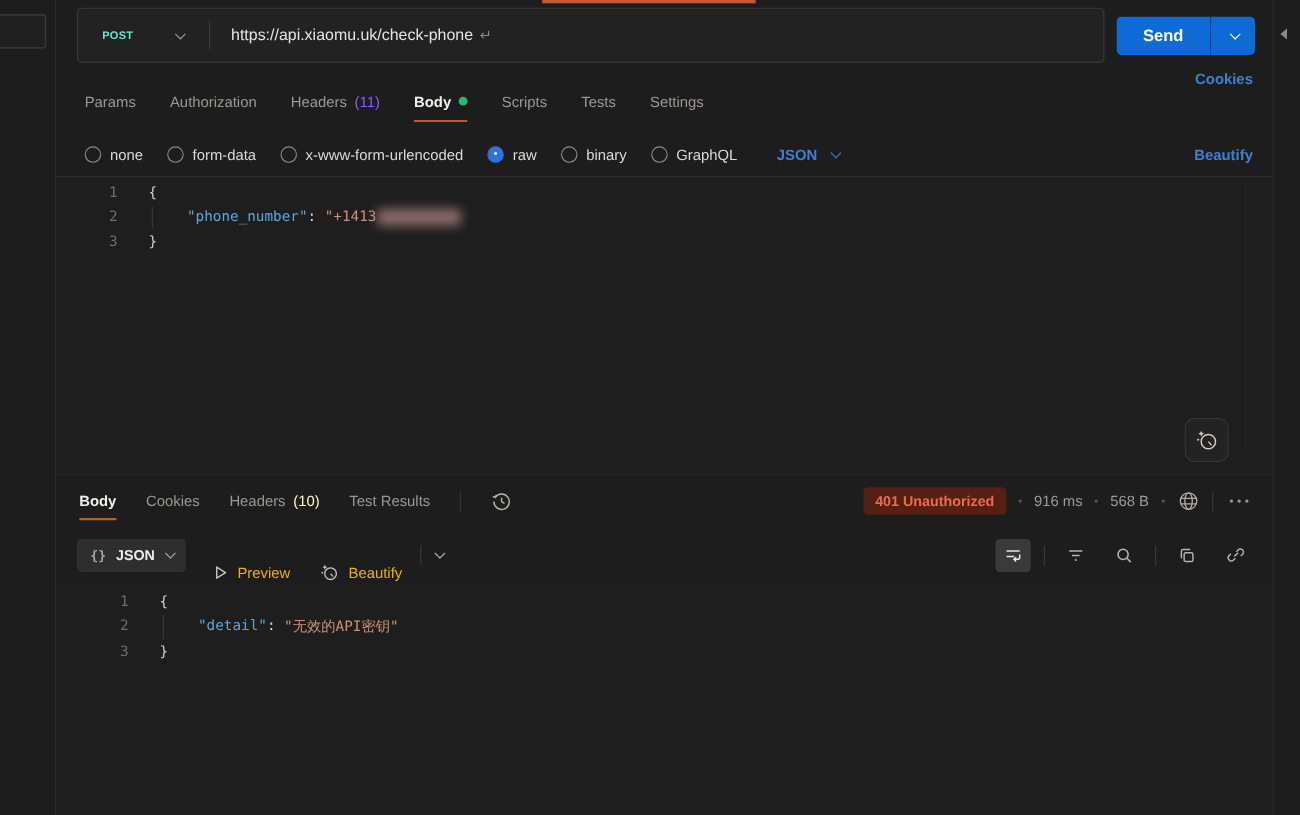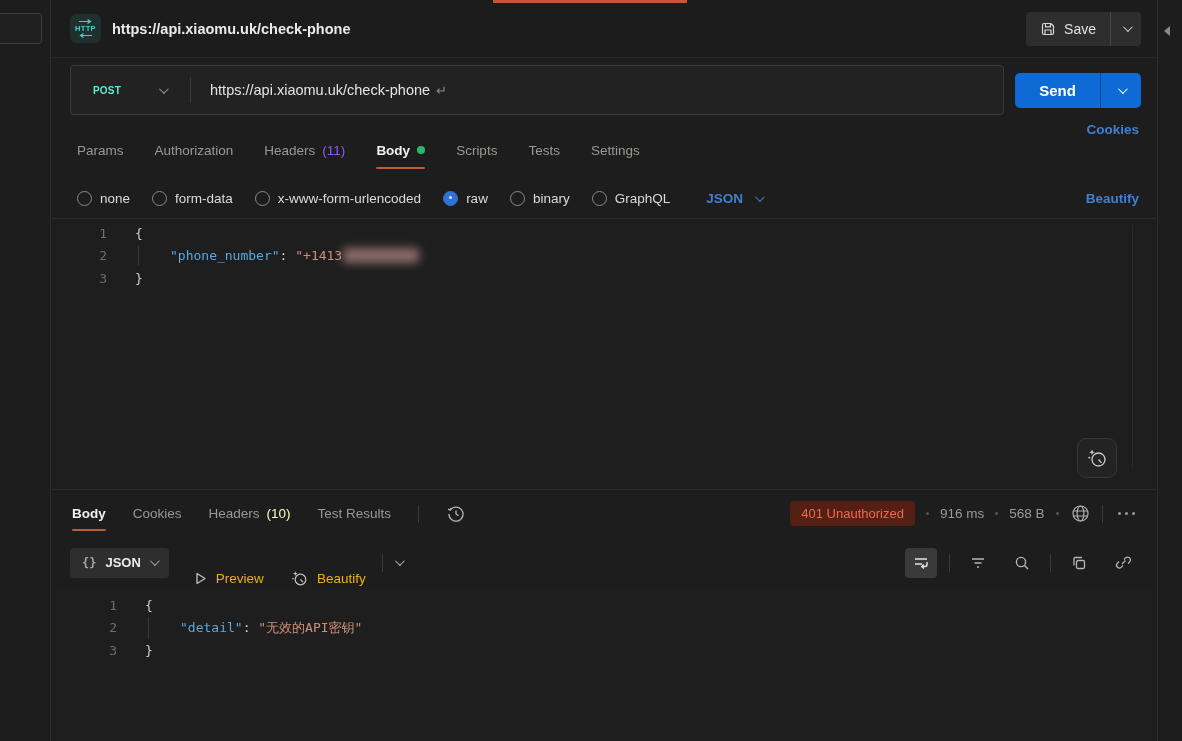--- a/index.html
+++ b/index.html
@@ -78,21 +78,21 @@
   
   .resp { flex:1; display:flex; flex-direction:column; border-top:1px solid #2c2c2c; min-height:0; }
   .resp-header { flex:0 0 47px; display:flex; align-items:center; padding:0 18px 0 21px; gap:27px; }
   .rtab { position:relative; height:100%; display:flex; align-items:center; gap:7px; color:#9b9893; font-size:13.5px; cursor:pointer; }
   .rtab.active { color:#f2f0ed; font-weight:600; }
   .rtab.active::after { content:""; position:absolute; left:0; right:0; bottom:6px; height:2px; background:#c05a33; border-radius:1px; }
   .rtab .count { color:#fef9c3; }
   .vsep { width:1px; height:18px; background:#3a3a3a; }
   .hist-btn { background:none; border:none; cursor:pointer; display:flex; align-items:center; color:#b8b5b1; }
   .status-area { display:flex; align-items:center; gap:11px; }
-  .status-badge { background:#542013; color:#ee6a4f; font-size:13px; font-weight:400; padding:5px 11px; border-radius:4px; cursor:pointer; }
+  .status-badge { background:#542013; color:#ee6a4f; font-size:13px; font-weight:700; padding:5px 11px; border-radius:4px; cursor:pointer; }
   .sep-dot { width:3px; height:3px; border-radius:50%; background:#555; }
   .meta { color:#9a9a9a; font-size:13.5px; }
   .more-dots { display:flex; gap:3.5px; align-items:center; cursor:pointer; padding:4px; }
   .more-dots i { width:3.5px; height:3.5px; border-radius:50%; background:#9a9a9a; }
 
   .resp-toolbar { flex:0 0 43px; display:flex; align-items:center; padding:0 18px 0 19px; gap:12px; }
   .fmt-btn { height:30px; display:flex; align-items:center; gap:9px; background:#2e2e2e; border:none; border-radius:4px; padding:0 12px; color:#ececea; font-size:13px; font-weight:600; font-family:inherit; cursor:pointer; }
   .fmt-btn .braces { color:#a8a6a2; font-family:"DejaVu Sans Mono", monospace; font-weight:700; font-size:12px; }
   .tool-item { display:flex; align-items:center; gap:8px; color:#eab308; font-size:13.5px; cursor:pointer; background:none; border:none; font-family:inherit;margin-top:32px; }
   .tool-item svg, .hist-btn svg { flex:0 0 auto; }
@@ -105,44 +105,20 @@
 
 <div class="app">
 
   <div class="left-rail">
     <div class="rail-box"></div>
   </div>
 
   <div class="main">
     <div class="top-indicator"></div>
 
-    <div class="topbar">
-      <div class="http-badge">
-        <svg width="15" height="5" viewBox="0 0 15 5">
-            <path d="M1 2.5h11M9.5 0.5l3 2-3 2" stroke="#49cfc6" stroke-width="1.2" fill="none"></path>
-          </svg>
-        <span class="lbl">HTTP</span>
-        <svg width="15" height="5" viewBox="0 0 15 5">
-            <path d="M14 2.5H3M5.5 0.5l-3 2 3 2" stroke="#49cfc6" stroke-width="1.2" fill="none"></path>
-          </svg>
-      </div>
-      <div class="req-title">https://api.xiaomu.uk/check-phone</div>
-      <div class="grow"></div>
-      <div class="save-group">
-        <button class="save-btn">
-          <svg width="16" height="16" viewBox="0 0 16 16">
-              <path d="M2.5 4a1.5 1.5 0 0 1 1.5-1.5h7l2.5 2.5v7a1.5 1.5 0 0 1-1.5 1.5H4a1.5 1.5 0 0 1-1.5-1.5z M5.5 2.8v3h5v-3 M5 13v-4h6v4" stroke="#d8d6d3" stroke-width="1.2" fill="none"></path>
-            </svg>
-          <span>Save</span>
-        </button>
-        <button class="save-caret">
-            <i class="chev"></i>
-          </button>
-      </div>
-    </div>
 
     <div class="url-row">
       <div class="url-box">
         <span class="method">POST</span>
         <i class="chev method-chev"></i>
         <div class="url-vsep"></div>
         <div class="url-input">
           <span>https://api.xiaomu.uk/check-phone</span><span class="enter-hint">↵</span>
         </div>
       </div>

